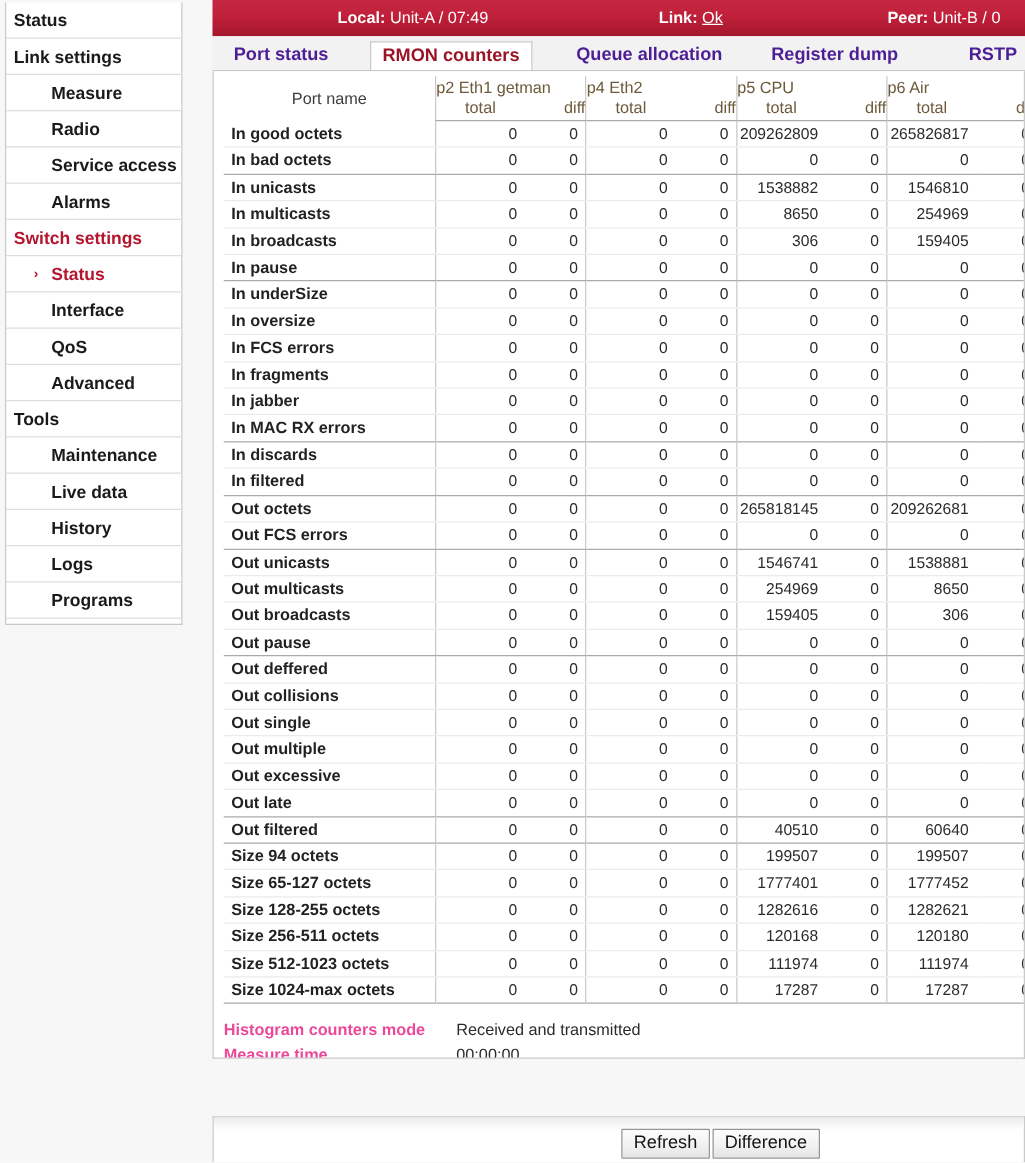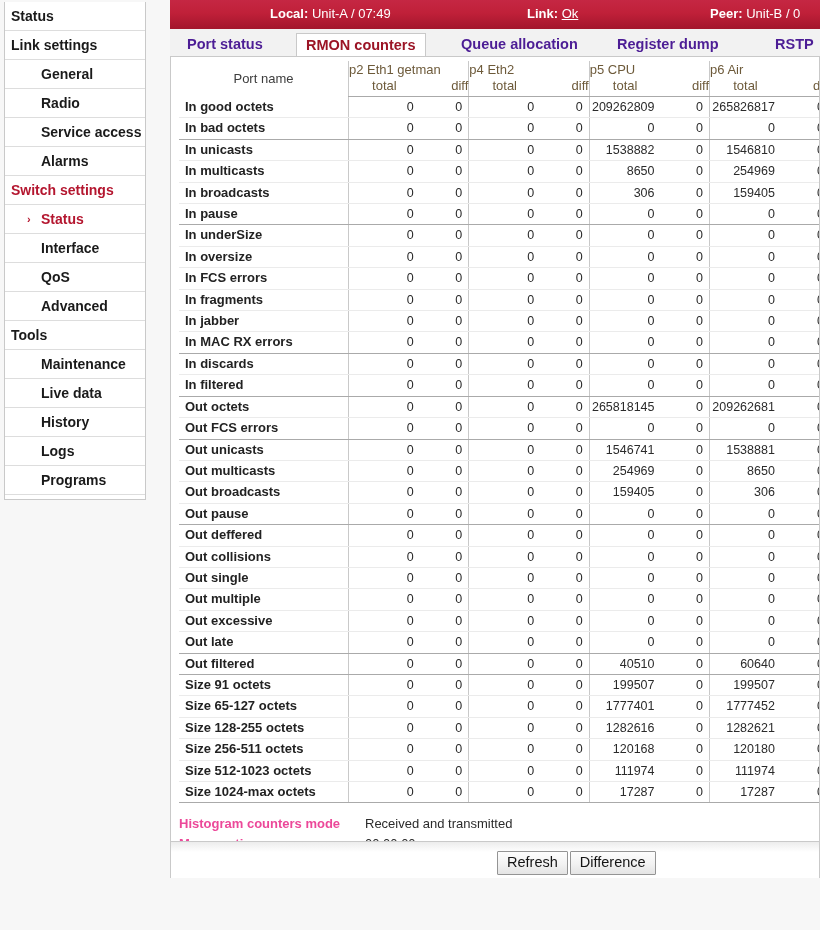--- a/index.html
+++ b/index.html
@@ -217,21 +217,21 @@
   .meta-value {
     display: inline-block;
     color: #2b2b2b;
     font-weight: normal;
   }
 
   
   #buttonbar {
     position: absolute;
     left: 170px;
-    top: 841px;
+    top: 893px;
     width: 650px;
     height: 37px;
     background: #ffffff;
     border: 1px solid #c9c9c9;
     border-bottom: none;
     box-sizing: border-box;
     overflow: hidden;
   }
   #buttonbar::before {
     content: "";
@@ -259,21 +259,21 @@
   }
 </style>
 </head>
 <body>
 
 <div id="page">
 
   <nav id="sidebar">
       <div class="nav-row group"><span>Status</span></div>
       <div class="nav-row group"><span>Link settings</span></div>
-      <div class="nav-row child"><span>General</span></div>
+      <div class="nav-row child"><span>Measure</span></div>
       <div class="nav-row child"><span>Radio</span></div>
       <div class="nav-row child"><span>Service access</span></div>
       <div class="nav-row child"><span>Alarms</span></div>
       <div class="nav-row group accent"><span>Switch settings</span></div>
       <div class="nav-row child current"><span class="nav-arrow">›</span><span>Status</span></div>
       <div class="nav-row child"><span>Interface</span></div>
       <div class="nav-row child"><span>QoS</span></div>
       <div class="nav-row child"><span>Advanced</span></div>
       <div class="nav-row group"><span>Tools</span></div>
       <div class="nav-row child"><span>Maintenance</span></div>
@@ -632,21 +632,21 @@
               <td class="num sep-l">0</td>
               <td class="num">0</td>
               <td class="num sep-l">0</td>
               <td class="num">0</td>
               <td class="num sep-l">40510</td>
               <td class="num">0</td>
               <td class="num sep-l">60640</td>
               <td class="num">0</td>
             </tr>
             <tr class="">
-              <td class="name">Size 91 octets</td>
+              <td class="name">Size 94 octets</td>
               <td class="num sep-l">0</td>
               <td class="num">0</td>
               <td class="num sep-l">0</td>
               <td class="num">0</td>
               <td class="num sep-l">199507</td>
               <td class="num">0</td>
               <td class="num sep-l">199507</td>
               <td class="num">0</td>
             </tr>
             <tr class="">

